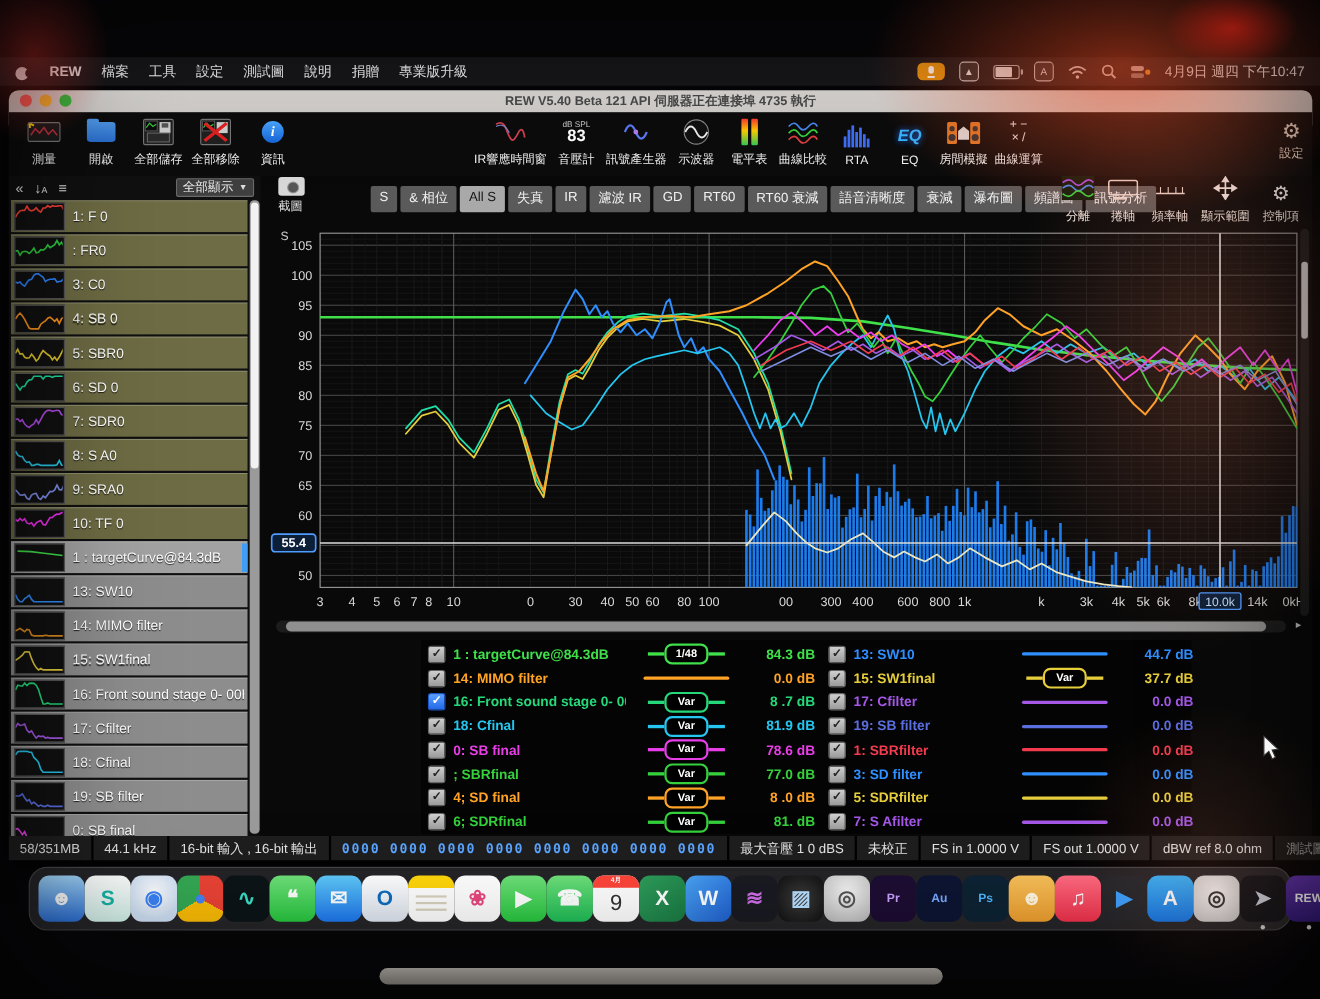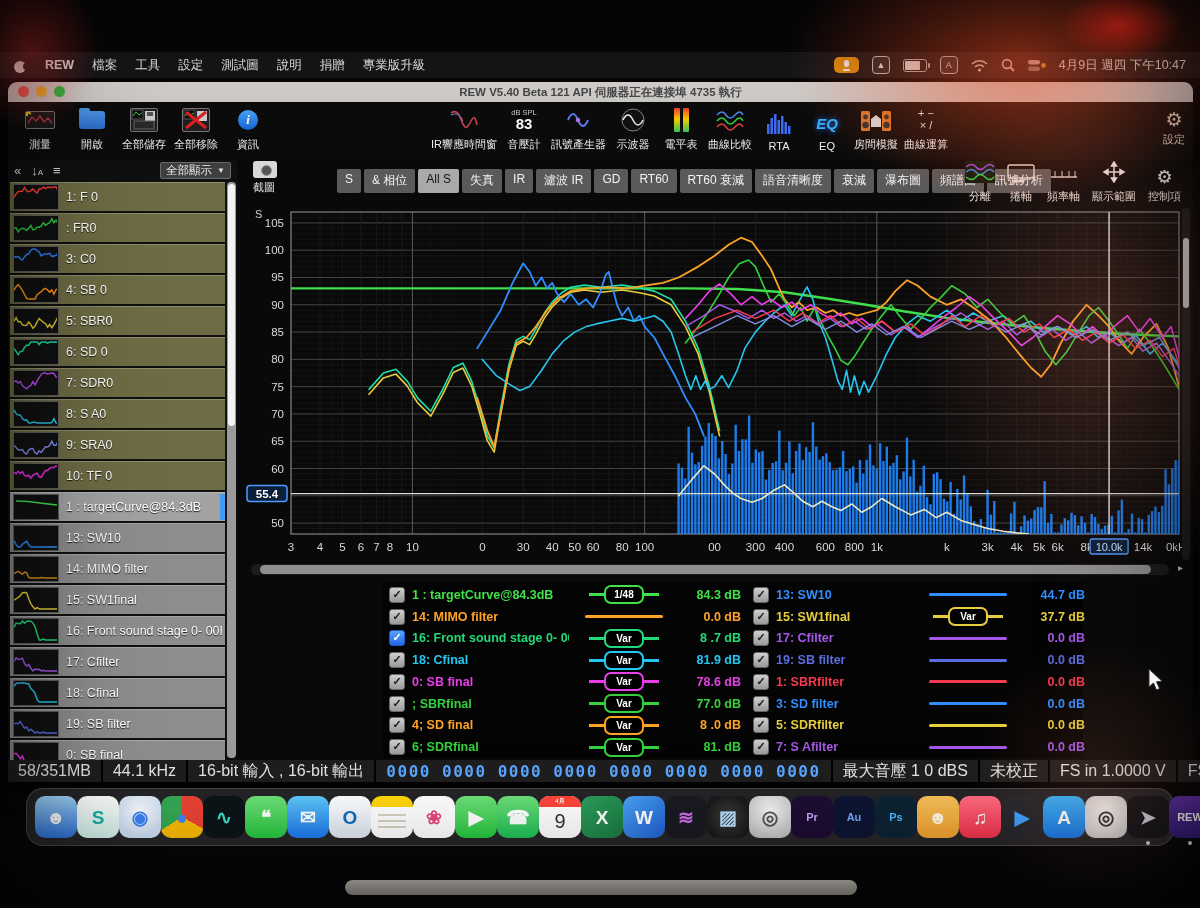--- a/index.html
+++ b/index.html
@@ -102,21 +102,21 @@
   .lname{font-size:12.5px;font-weight:bold;white-space:nowrap;overflow:hidden;flex:1;}
   .lsym{width:96px;flex:none;display:flex;align-items:center;justify-content:center;}
   .lval{width:62px;flex:none;text-align:right;font-size:12.5px;font-weight:bold;padding-right:4px;}
   .symline{height:3px;width:78px;border-radius:2px;}
   .sympill{display:flex;align-items:center;}
   .sympill .stub{width:15px;height:3px;}
   .sympill .box{min-width:30px;height:15px;border:2px solid;border-radius:7px;color:#fff;font-size:10px;
                 font-weight:bold;display:flex;align-items:center;justify-content:center;padding:0 3px;background:#000;}
   
   .statusbar{position:absolute;left:0;right:0;bottom:0;height:22px;background:#000;display:flex;gap:2px;align-items:stretch;}
-  .seg{background:#1e1e1e;color:#e3e3e3;font-size:16px;display:flex;align-items:center;padding:0 10px;white-space:nowrap;}
+  .seg{background:#1e1e1e;color:#e3e3e3;font-size:12px;display:flex;align-items:center;padding:0 10px;white-space:nowrap;}
   .seg.blue{color:#5aa5ff;font-weight:bold;letter-spacing:1.5px;font-family:"DejaVu Sans Mono",monospace;}
   .seg.dim{color:#9a9a9a;background:#161616;}
   
   .dock{position:absolute;left:26px;right:26px;top:788px;height:58px;border-radius:17px;
         background:rgba(120,120,125,.28);border:1px solid rgba(255,255,255,.16);
         display:flex;align-items:center;justify-content:space-between;padding:0 8px;box-sizing:border-box;z-index:6;}
   .dicon{width:42px;height:42px;border-radius:10px;display:flex;align-items:center;justify-content:center;
          font-weight:bold;position:relative;flex:none;}
   .dicon .dg{font-size:19px;line-height:1;}
   .dicon.small .dg{font-size:11px;}

